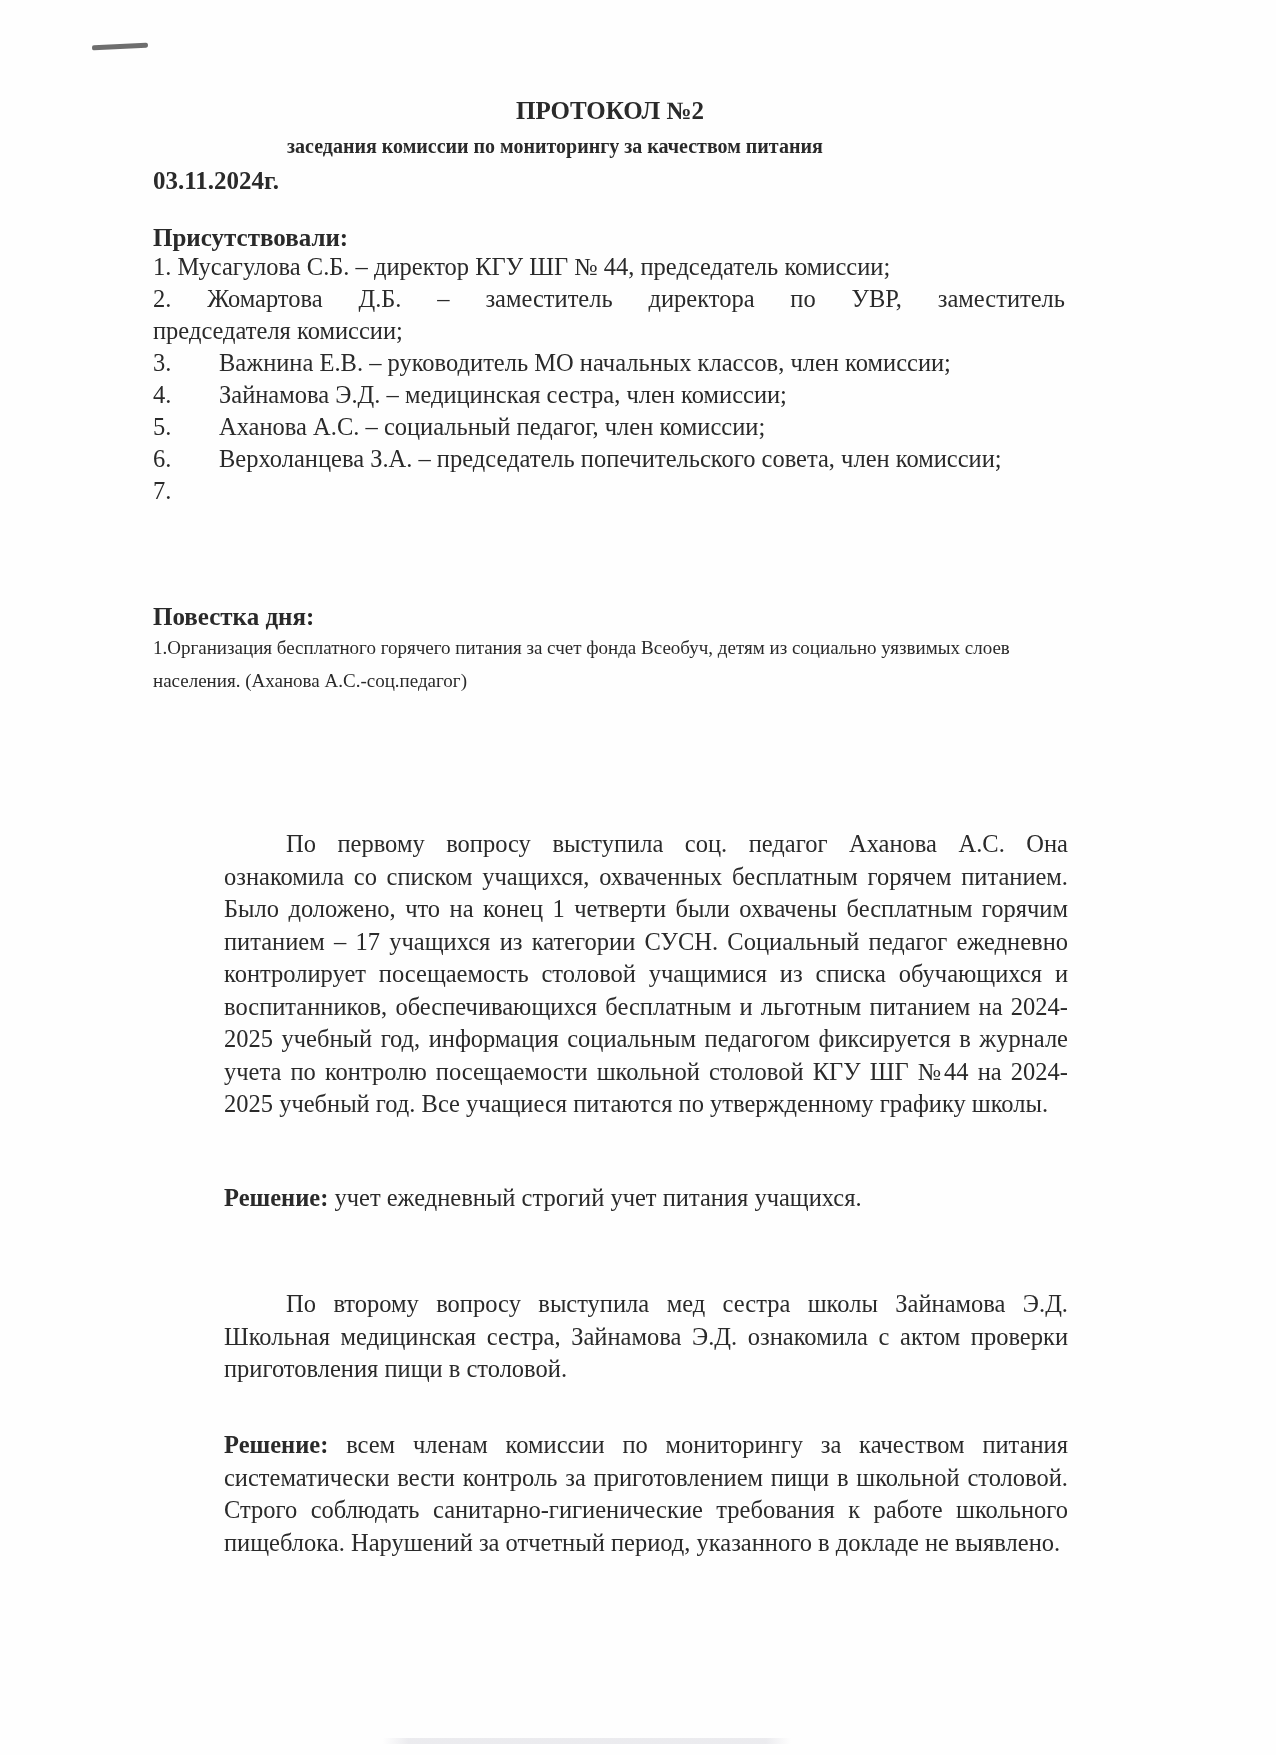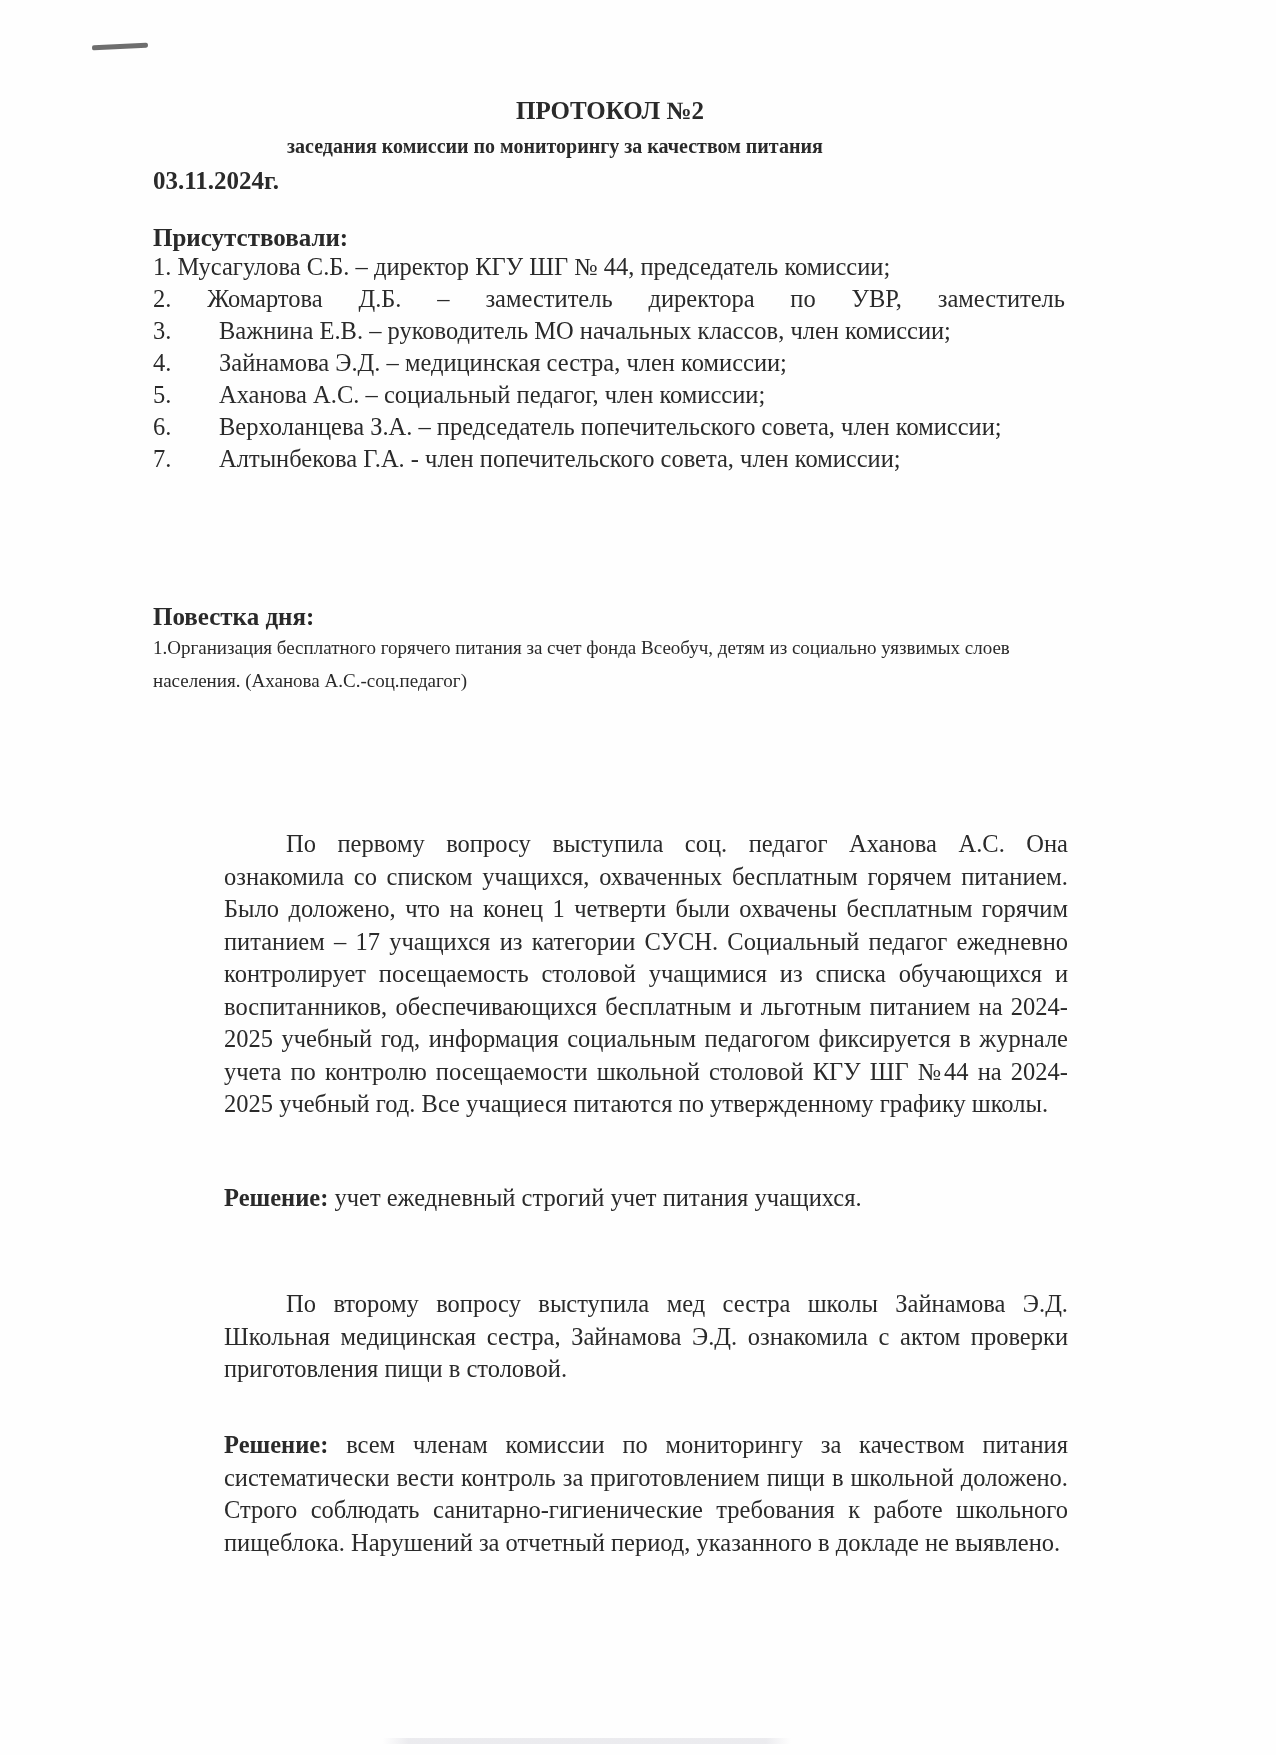--- a/index.html
+++ b/index.html
@@ -148,38 +148,40 @@
   <div class="list" style="top:251px;">
     <div class="list-row first">
       <span class="num">1.</span>
       <span>Мусагулова С.Б. – директор КГУ ШГ № 44, председатель комиссии;</span>
     </div>
     <div class="list-row justified">
       <span class="num">2.</span>
       <span>Жомартова Д.Б. – заместитель директора по УВР, заместитель</span>
     </div>
     <div class="list-row">
+      <span>председателя комиссии;</span>
+    </div>
+    <div class="list-row">
       <span class="num">3.</span>
       <span>Важнина Е.В. – руководитель МО начальных классов, член комиссии;</span>
     </div>
     <div class="list-row">
       <span class="num">4.</span>
       <span>Зайнамова Э.Д. – медицинская сестра, член комиссии;</span>
     </div>
     <div class="list-row">
       <span class="num">5.</span>
       <span>Аханова А.С. – социальный педагог, член комиссии;</span>
     </div>
     <div class="list-row">
       <span class="num">6.</span>
       <span>Верхоланцева З.А. – председатель попечительского совета, член комиссии;</span>
     </div>
     <div class="list-row">
       <span class="num">7.</span>
-      <span>Алтынбекова Г.А. -  член попечительского совета, член комиссии;</span>
     </div>
   </div>
 
   <div class="section-heading" style="top:602px;">Повестка дня:</div>
   <div class="agenda" style="top:632px;">
     <p>1.Организация бесплатного горячего питания за счет фонда Всеобуч, детям из социально уязвимых слоев населения. (Аханова А.С.-соц.педагог)</p>
   </div>
 
   <div class="body-block" style="top:828px;">
     <p class="indent">По первому вопросу выступила соц. педагог Аханова А.С. Она ознакомила со списком учащихся, охваченных бесплатным горячем питанием. Было доложено, что на конец 1 четверти были охвачены бесплатным горячим питанием – 17 учащихся из категории СУСН. Социальный педагог ежедневно контролирует посещаемость столовой учащимися из списка обучающихся и воспитанников, обеспечивающихся бесплатным и льготным питанием на 2024-2025 учебный год, информация социальным педагогом фиксируется в журнале учета по контролю посещаемости школьной столовой КГУ ШГ №44 на 2024-2025 учебный год.  Все учащиеся питаются по утвержденному графику школы.</p>
@@ -190,18 +192,18 @@
       <span class="bold-label">Решение:</span><span> учет ежедневный строгий учет питания учащихся.</span>
     </p>
   </div>
 
   <div class="body-block" style="top:1288px;">
     <p class="indent">По второму вопросу выступила мед сестра школы Зайнамова Э.Д. Школьная медицинская сестра, Зайнамова Э.Д. ознакомила с актом проверки приготовления пищи в столовой.</p>
   </div>
 
   <div class="body-block" style="top:1429px;">
     <p>
-      <span class="bold-label">Решение:</span><span> всем членам комиссии по мониторингу за качеством питания систематически вести контроль за приготовлением пищи в школьной доложено. Строго соблюдать санитарно-гигиенические требования к работе школьного пищеблока. Нарушений за отчетный период, указанного в докладе не выявлено.</span>
+      <span class="bold-label">Решение:</span><span> всем членам комиссии по мониторингу за качеством питания систематически вести контроль за приготовлением пищи в школьной столовой. Строго соблюдать санитарно-гигиенические требования к работе школьного пищеблока. Нарушений за отчетный период, указанного в докладе не выявлено.</span>
     </p>
   </div>
 
   <div class="specks"></div>
 </div>
 
 </body></html>

